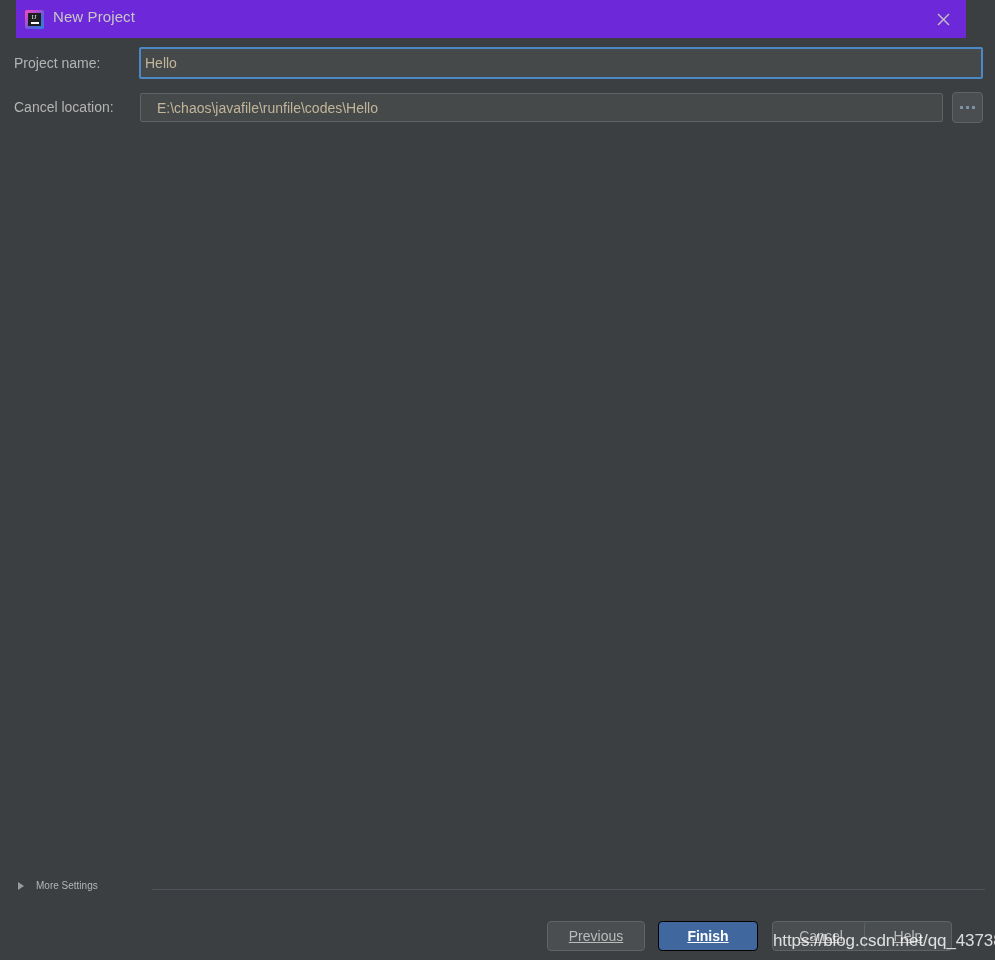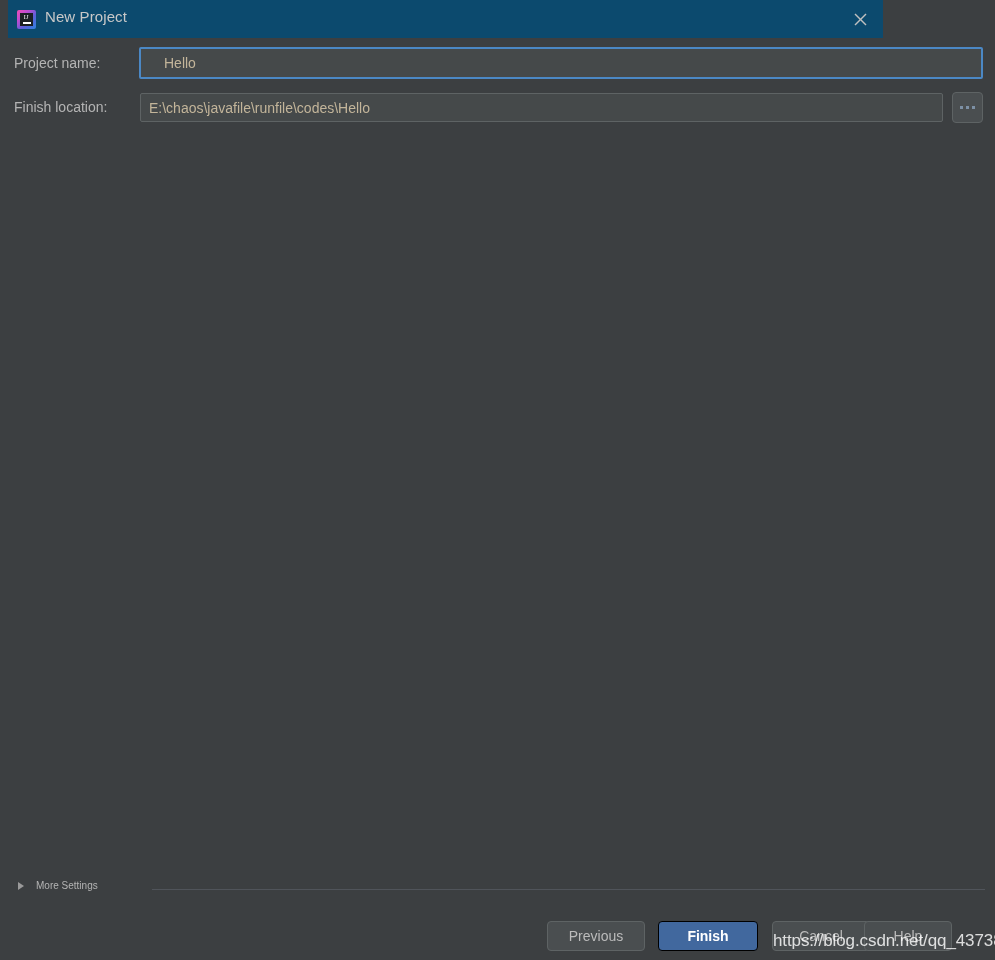--- a/index.html
+++ b/index.html
@@ -12,24 +12,24 @@
     background: #3c3f41;
     font-family: "Liberation Sans", sans-serif;
     color: #bbbbbb;
     overflow: hidden;
     position: relative;
   }
 
   
   .titlebar {
     position: absolute;
-    left: 8px; top: 0;
-    width: 875px;
+    left: 16px; top: 0;
+    width: 950px;
     height: 38px;
-    background: #0c4a6e;
+    background: #6d28d9;
     display: flex;
     align-items: center;
   }
   .app-icon {
     position: absolute;
     left: 9px; top: 10px;
     width: 19px;
     height: 19px;
     border-radius: 2px;
     background: linear-gradient(135deg, #f04eb2 0%, #c24bd0 30%, #5b60d8 62%, #2e83e0 100%);
@@ -97,39 +97,39 @@
     top: 47px;
     width: 844px;
     height: 32px;
     box-sizing: border-box;
     background: #45494a;
     border: 2px solid #4b88c5;
     border-radius: 2px;
     color: #c3b59a;
     font-family: "Liberation Sans", sans-serif;
     font-size: 14px;
-    padding: 0 23px;
+    padding: 0 4px;
     outline: none;
     caret-color: #c8d6e5;
   }
 
   .loc-input {
     position: absolute;
     left: 140px;
     top: 93px;
     width: 803px;
     height: 29px;
     box-sizing: border-box;
     background: #45494a;
     border: 1px solid #5e6364;
     border-radius: 2px;
     color: #c3b59a;
     font-family: "Liberation Sans", sans-serif;
     font-size: 14px;
-    padding: 0 8px;
+    padding: 0 16px;
     outline: none;
   }
 
   .browse-btn {
     position: absolute;
     left: 952px;
     top: 92px;
     width: 31px;
     height: 31px;
     box-sizing: border-box;
@@ -192,20 +192,21 @@
     border: 1px solid #5e6364;
     border-radius: 4px;
     color: #bbbbbb;
     font-family: "Liberation Sans", sans-serif;
     font-size: 14px;
     display: flex;
     align-items: center;
     justify-content: center;
     cursor: pointer;
     padding: 0;
+    text-decoration: underline;
   }
   .btn-previous { left: 547px; width: 98px; }
   .btn-finish {
     left: 658px; width: 100px;
     background: #41689e;
     border: 1px solid #000000;
     color: #ffffff;
     font-weight: bold;
   }
   .btn-cancel { left: 772px; width: 98px; }
@@ -238,21 +239,21 @@
     <svg width="15" height="15" viewBox="0 0 15 15">
       <line x1="2" y1="2" x2="13" y2="13" stroke="#c0c0c0" stroke-width="1.4"></line>
       <line x1="13" y1="2" x2="2" y2="13" stroke="#c0c0c0" stroke-width="1.4"></line>
     </svg>
   </div>
 </div>
 
 <div class="field-label name-label">Project name:</div>
 <input class="name-input" type="text" autofocus="" value="Hello" style="">
 
-<div class="field-label loc-label">Finish location:</div>
+<div class="field-label loc-label">Cancel location:</div>
 <input class="loc-input" type="text" value="E:\chaos\javafile\runfile\codes\Hello" style="">
 <div class="browse-btn">
   <div class="browse-dots">
     <span></span>
       <span></span>
       <span></span>
   </div>
 </div>
 
 <div class="more-settings">

